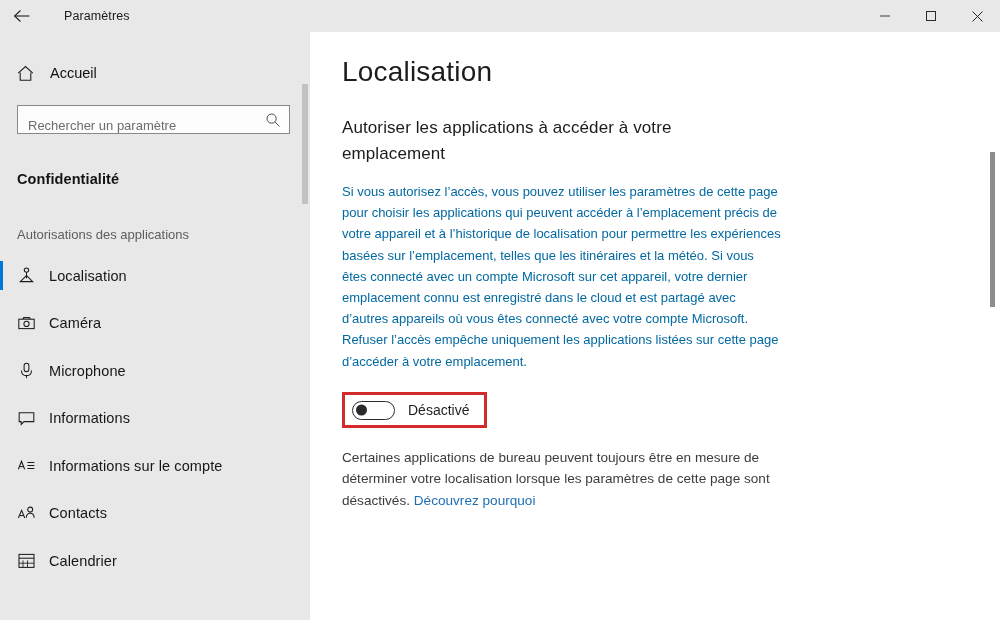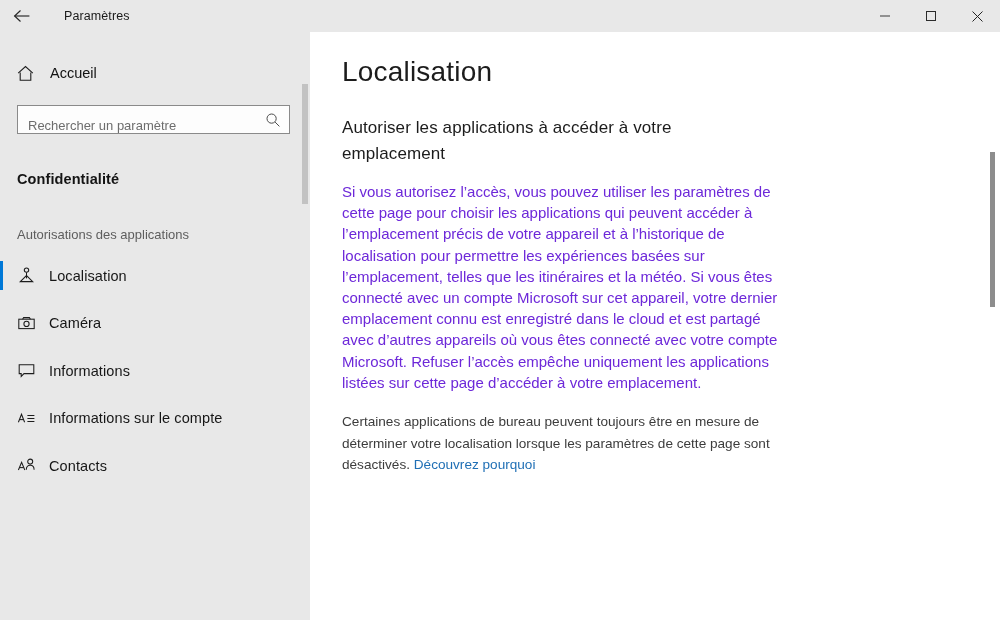--- a/index.html
+++ b/index.html
@@ -191,22 +191,22 @@
   }
   .sub-head {
     font-size: 17px;
     color: #1c1c1c;
     margin: 27px 0 0 32px;
     width: 400px;
     line-height: 26px;
     letter-spacing: .1px;
   }
   .body-text {
-    font-size: 15px;
-    color: #6d28d9;
+    font-size: 13px;
+    color: #0369a1;
     margin: 14px 0 0 32px;
     width: 440px;
     line-height: 21.2px;
   }
 
   .toggle-wrap {
     position: relative;
     margin: 20px 0 0 32px;
     display: inline-flex;
     align-items: center;
@@ -369,20 +369,31 @@
         <span class="ico">
           <svg width="19" height="19" viewBox="0 0 19 19">
             <rect x="1.8" y="5.2" width="15.4" height="9.4" fill="none" stroke="#1d1d1d" stroke-width="1.05"></rect>
             <circle cx="9.5" cy="9.9" r="2.6" fill="none" stroke="#1d1d1d" stroke-width="1.05"></circle>
             <path d="M5.6 5.2 L6.6 3.6 H12.4 L13.4 5.2" fill="none" stroke="#1d1d1d" stroke-width="1.05"></path>
           </svg>
         </span>
         <span class="lbl">Caméra</span>
       </div>
 
+      <div class="navitem">
+
+        <span class="ico">
+          <svg width="19" height="19" viewBox="0 0 19 19">
+            <rect x="7.1" y="2.2" width="4.8" height="8.4" rx="2.4" fill="none" stroke="#1d1d1d" stroke-width="1.05"></rect>
+            <path d="M4.5 9.4 C4.5 13.1 6.7 14.6 9.5 14.6 C12.3 14.6 14.5 13.1 14.5 9.4" fill="none" stroke="#1d1d1d" stroke-width="1.05"></path>
+            <path d="M9.5 14.6 V17.1" stroke="#1d1d1d" stroke-width="1.05"></path>
+          </svg>
+        </span>
+        <span class="lbl">Microphone</span>
+      </div>
 
       <div class="navitem">
 
         <span class="ico">
           <svg width="19" height="19" viewBox="0 0 19 19">
             <path d="M2.2 3.8 H16.8 V12.6 H7.0 L4.2 15.4 V12.6 H2.2 Z" fill="none" stroke="#1d1d1d" stroke-width="1.05"></path>
           </svg>
         </span>
         <span class="lbl">Informations</span>
       </div>
@@ -405,36 +416,54 @@
           <svg width="19" height="19" viewBox="0 0 19 19">
             <path d="M1.4 14.0 L4.6 6.4 L7.8 14.0" fill="none" stroke="#1d1d1d" stroke-width="1.05"></path>
             <path d="M2.5 11.6 H6.6" stroke="#1d1d1d" stroke-width="1.05"></path>
             <circle cx="13.2" cy="5.6" r="2.5" fill="none" stroke="#1d1d1d" stroke-width="1.05"></circle>
             <path d="M9.3 13.8 C9.3 10.9 11.0 9.3 13.2 9.3 C15.4 9.3 17.1 10.9 17.1 13.8" fill="none" stroke="#1d1d1d" stroke-width="1.05"></path>
           </svg>
         </span>
         <span class="lbl">Contacts</span>
       </div>
 
+      <div class="navitem">
+
+        <span class="ico">
+          <svg width="19" height="19" viewBox="0 0 19 19">
+            <rect x="2.0" y="3.4" width="15" height="13" fill="none" stroke="#1d1d1d" stroke-width="1.05"></rect>
+            <path d="M2.0 7.2 H17.0" stroke="#1d1d1d" stroke-width="1.05"></path>
+            <path d="M6.0 9.4 V16.4 M10.5 9.4 V16.4 M2.0 12.2 H17.0" stroke="#1d1d1d" stroke-width=".85"></path>
+          </svg>
+        </span>
+        <span class="lbl">Calendrier</span>
+      </div>
 
     </div>
 
     <div class="sidebar-scrollbar">
       <div class="sidebar-thumb"></div>
     </div>
   </div>
 
   <div class="content">
 
     <div class="page-title">Localisation</div>
 
     <div class="sub-head">Autoriser les applications à accéder à votre emplacement</div>
 
     <div class="body-text">Si vous autorisez l’accès, vous pouvez utiliser les paramètres de cette page pour choisir les applications qui peuvent accéder à l’emplacement précis de votre appareil et à l’historique de localisation pour permettre les expériences basées sur l’emplacement, telles que les itinéraires et la météo. Si vous êtes connecté avec un compte Microsoft sur cet appareil, votre dernier emplacement connu est enregistré dans le cloud et est partagé avec d’autres appareils où vous êtes connecté avec votre compte Microsoft. Refuser l’accès empêche uniquement les applications listées sur cette page d’accéder à votre emplacement.</div>
 
+    <div class="toggle-wrap">
+      <div class="toggle-highlight"></div>
+      <div class="switch">
+        <div class="knob"></div>
+      </div>
+      <div class="switch-label">Désactivé</div>
+    </div>
 
     <div class="note-text"><span>Certaines applications de bureau peuvent toujours être en mesure de déterminer votre localisation lorsque les paramètres de cette page sont désactivés. </span><a class="link" href="#">Découvrez pourquoi</a></div>
 
 
     <div class="main-scrollbar">
       <div class="main-thumb"></div>
     </div>
   </div>
 
 </div>

